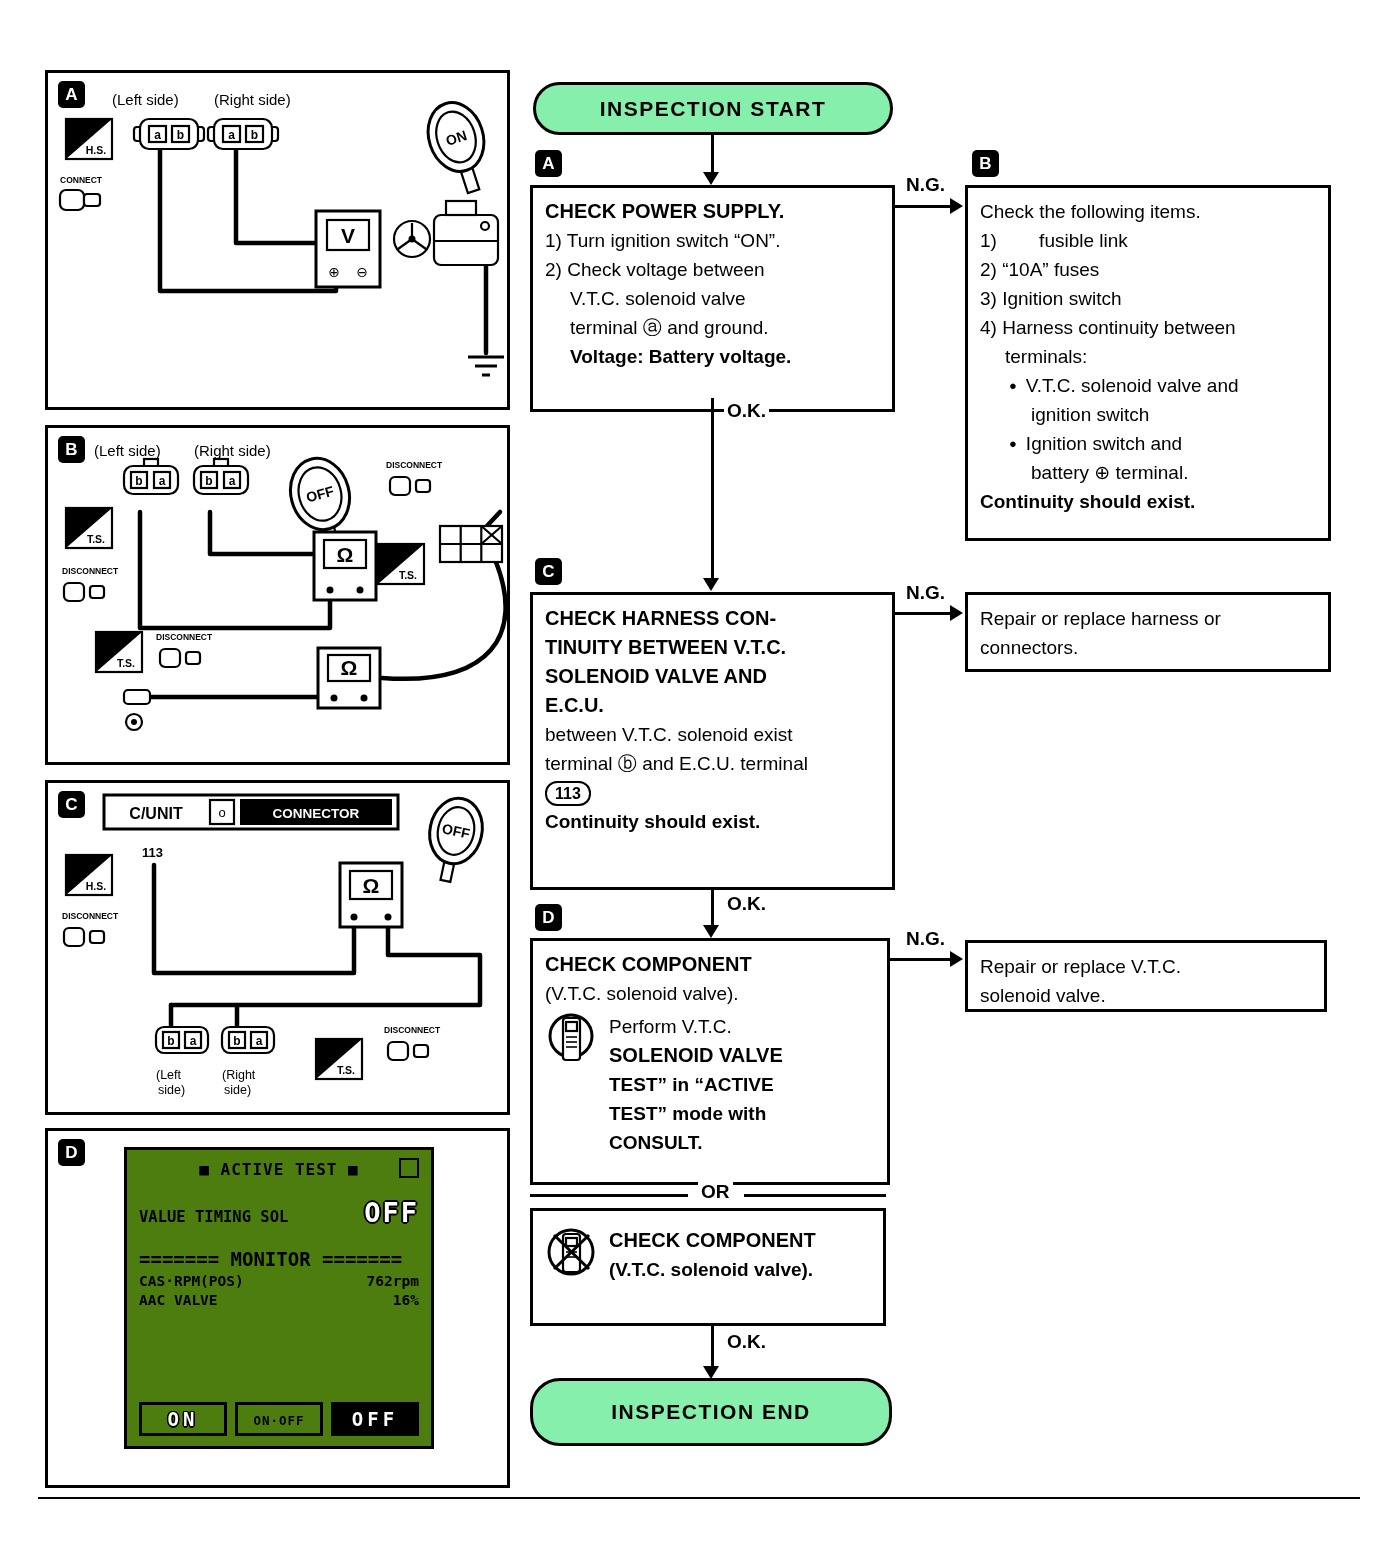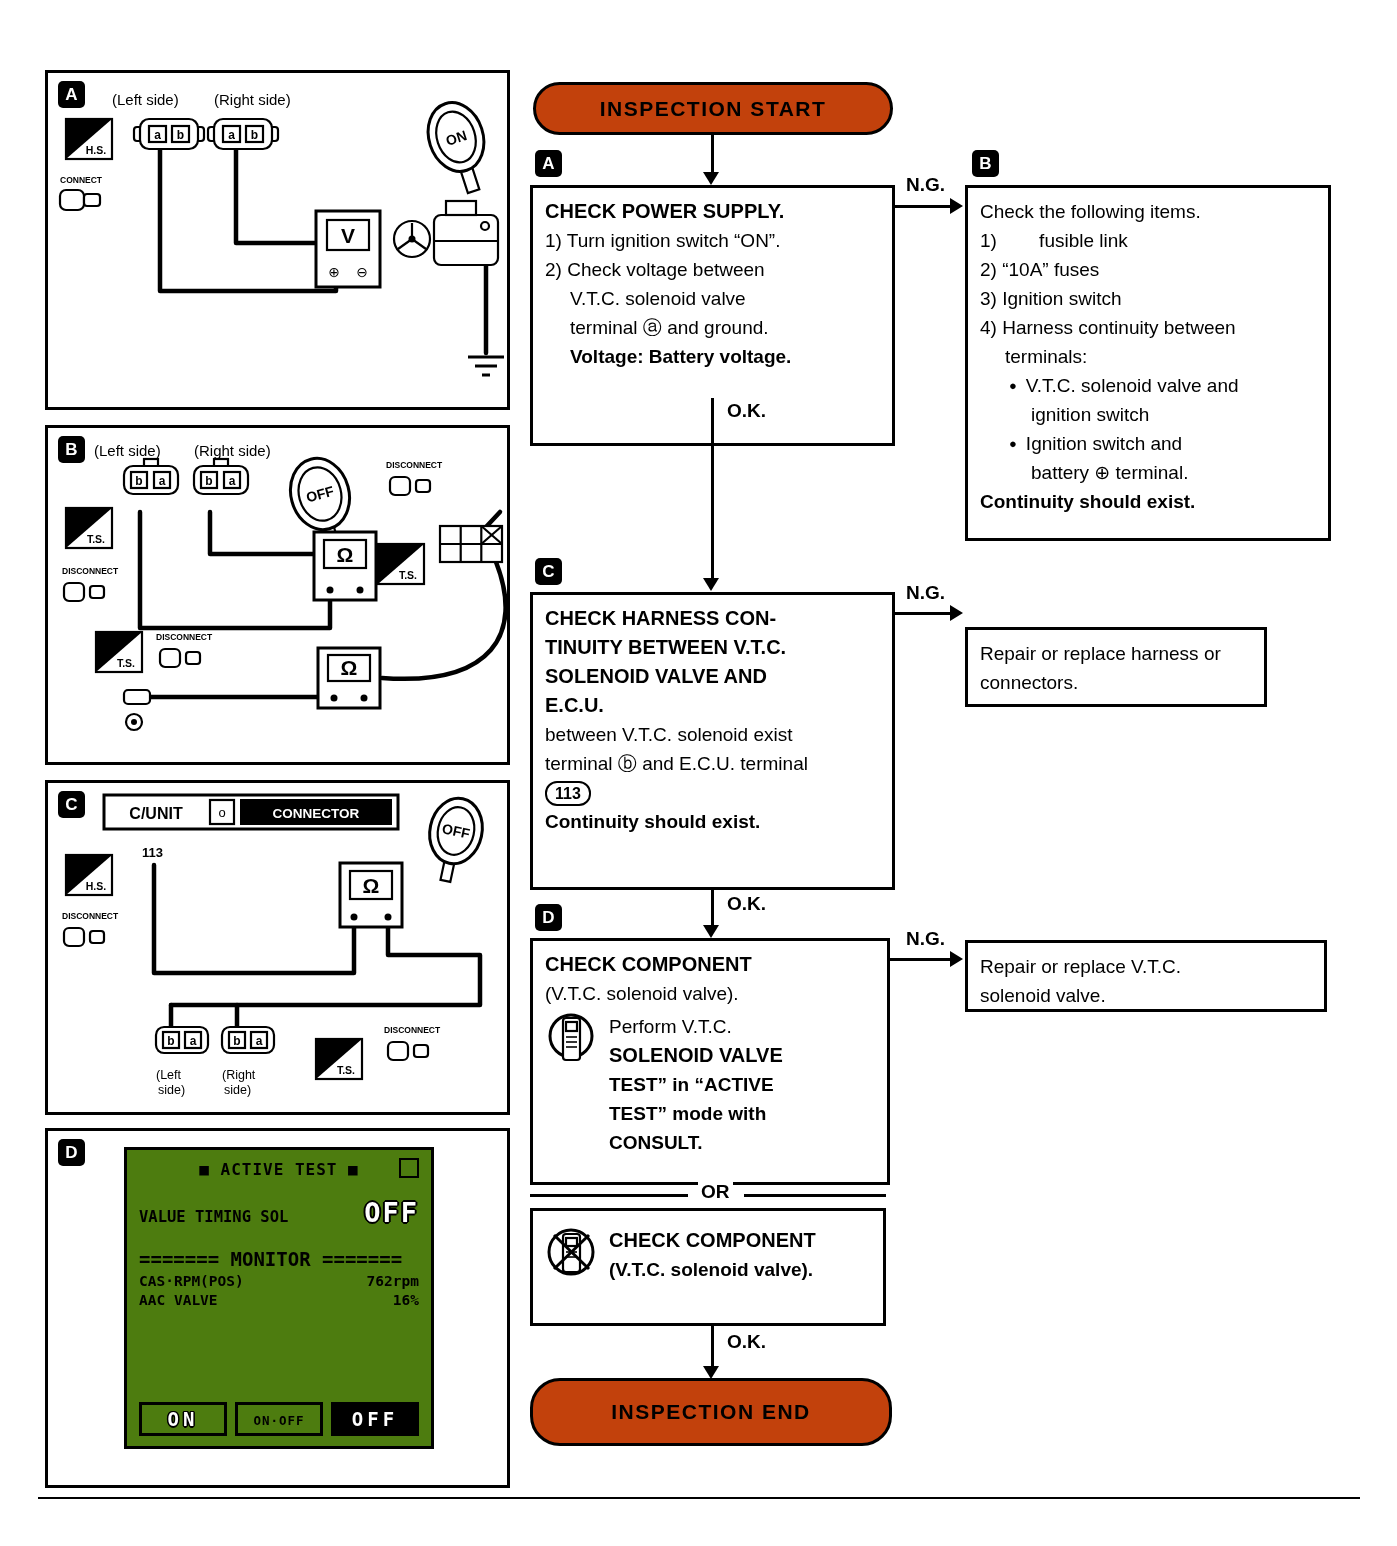--- a/index.html
+++ b/index.html
@@ -8,21 +8,21 @@
            font-family:"Liberation Sans","DejaVu Sans",sans-serif; color:#000; overflow:hidden; }
 
   .panel { position:absolute; border:3px solid #000; background:#fff; }
   .panel svg { position:absolute; left:0; top:0; }
 
   .tag { position:absolute; width:27px; height:27px; background:#000; color:#fff;
          font-weight:bold; font-size:17px; line-height:27px; text-align:center;
          border-radius:5px; z-index:3; }
 
   .box { position:absolute; border:3px solid #000; background:#fff; padding:9px 12px; }
-  .pill { position:absolute; border:3px solid #000; border-radius:30px; background:#c2410c;
+  .pill { position:absolute; border:3px solid #000; border-radius:30px; background:#86efac;
           display:flex; align-items:center; justify-content:center;
           font-weight:bold; font-size:21px; letter-spacing:1.5px; }
 
   .line { font-size:19px; line-height:29px; white-space:pre-wrap; }
   .b { font-weight:bold; }
   .t20 { font-size:20px; }
   .ind1 { padding-left:25px; }
   .ind2 { padding-left:29px; }
   .ind3 { padding-left:51px; }
   .bullet-line { display:flex; gap:9px; }
@@ -375,21 +375,21 @@
   </section>
 
   <div class="pill" style="left:533px;top:82px;width:360px;height:53px">
     <span>INSPECTION START</span>
   </div>
 
   <div class="vline" style="left:711px;top:135px;height:43px"></div>
   <div class="arr-d" style="left:703px;top:172px"></div>
 
   <div class="tag" style="left:535px;top:150px">A</div>
-  <div class="box" style="left:530px;top:185px;width:365px;height:261px">
+  <div class="box" style="left:530px;top:185px;width:365px;height:227px">
     <div class="line b t20">CHECK POWER SUPPLY.</div>
     <div class="line">1) Turn ignition switch “ON”.</div>
     <div class="line">2) Check voltage between</div>
     <div class="line ind1">V.T.C. solenoid valve</div>
     <div class="line ind1">terminal ⓐ and ground.</div>
     <div class="line ind1 b">Voltage: Battery voltage.</div>
   </div>
 
   <div class="lbl" style="left:903px;top:174px">N.G.</div>
   <div class="hline" style="left:895px;top:205px;width:60px"></div>
@@ -428,21 +428,21 @@
     <div class="line b t20">E.C.U.</div>
     <div class="line">between V.T.C. solenoid exist</div>
     <div class="line">terminal ⓑ and E.C.U. terminal</div>
     <div class="line"><span class="badge">113</span></div>
     <div class="line b">Continuity should exist.</div>
   </div>
 
   <div class="lbl" style="left:903px;top:582px">N.G.</div>
   <div class="hline" style="left:895px;top:612px;width:60px"></div>
   <div class="arr-r" style="left:950px;top:605px"></div>
-  <div class="box" style="left:965px;top:627px;width:302px;height:80px">
+  <div class="box" style="left:965px;top:592px;width:366px;height:80px">
     <div class="line">Repair or replace harness or</div>
     <div class="line">connectors.</div>
   </div>
 
   <div class="lbl" style="left:724px;top:893px">O.K.</div>
   <div class="vline" style="left:711px;top:889px;height:42px"></div>
   <div class="arr-d" style="left:703px;top:925px"></div>
 
   <div class="tag" style="left:535px;top:904px">D</div>
   <div class="box" style="left:530px;top:938px;width:360px;height:247px">

